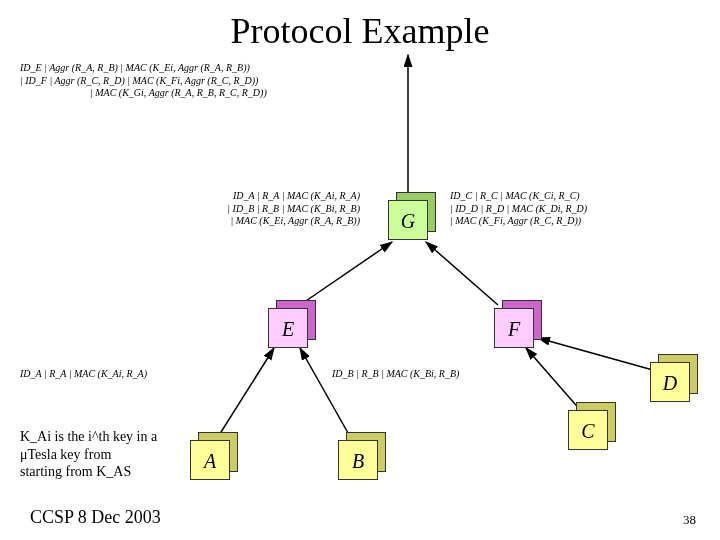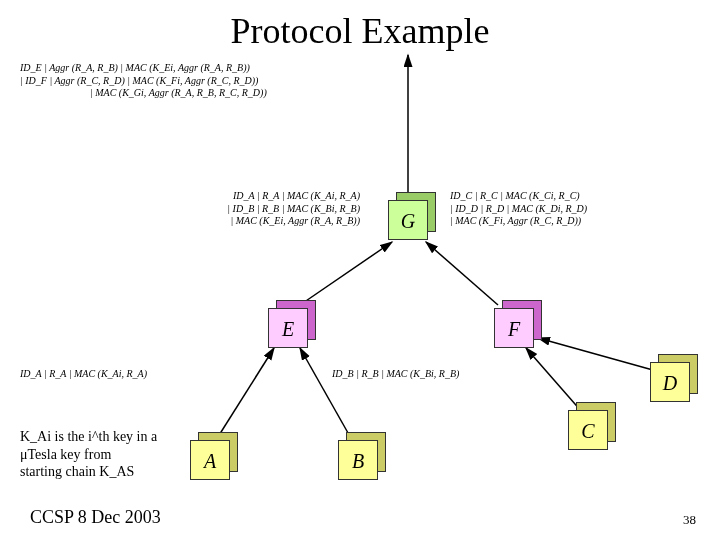--- a/index.html
+++ b/index.html
@@ -140,21 +140,21 @@
   <div>| MAC (K_Fi, Aggr (R_C, R_D))</div>
 </div>
 
 <div class="msg" style="left:20px; top:368px;">ID_A | R_A | MAC (K_Ai, R_A)</div>
 
 <div class="msg" style="left:300px; top:368px;margin-left:32px;">ID_B | R_B | MAC (K_Bi, R_B)</div>
 
 <div class="note" style="left:20px; top:428px; width:160px;">
   <div>K_Ai is the i^th key in a</div>
   <div>μTesla key from</div>
-  <div>starting chain K_AS</div>
+  <div>starting from K_AS</div>
 </div>
 
 <div class="node" style="left:388px; top:200px;">
   <div class="back g-back"></div>
   <div class="front g-front">G</div>
 </div>
 
 <div class="node" style="left:268px; top:308px;">
   <div class="back e-back"></div>
   <div class="front e-front">E</div>

